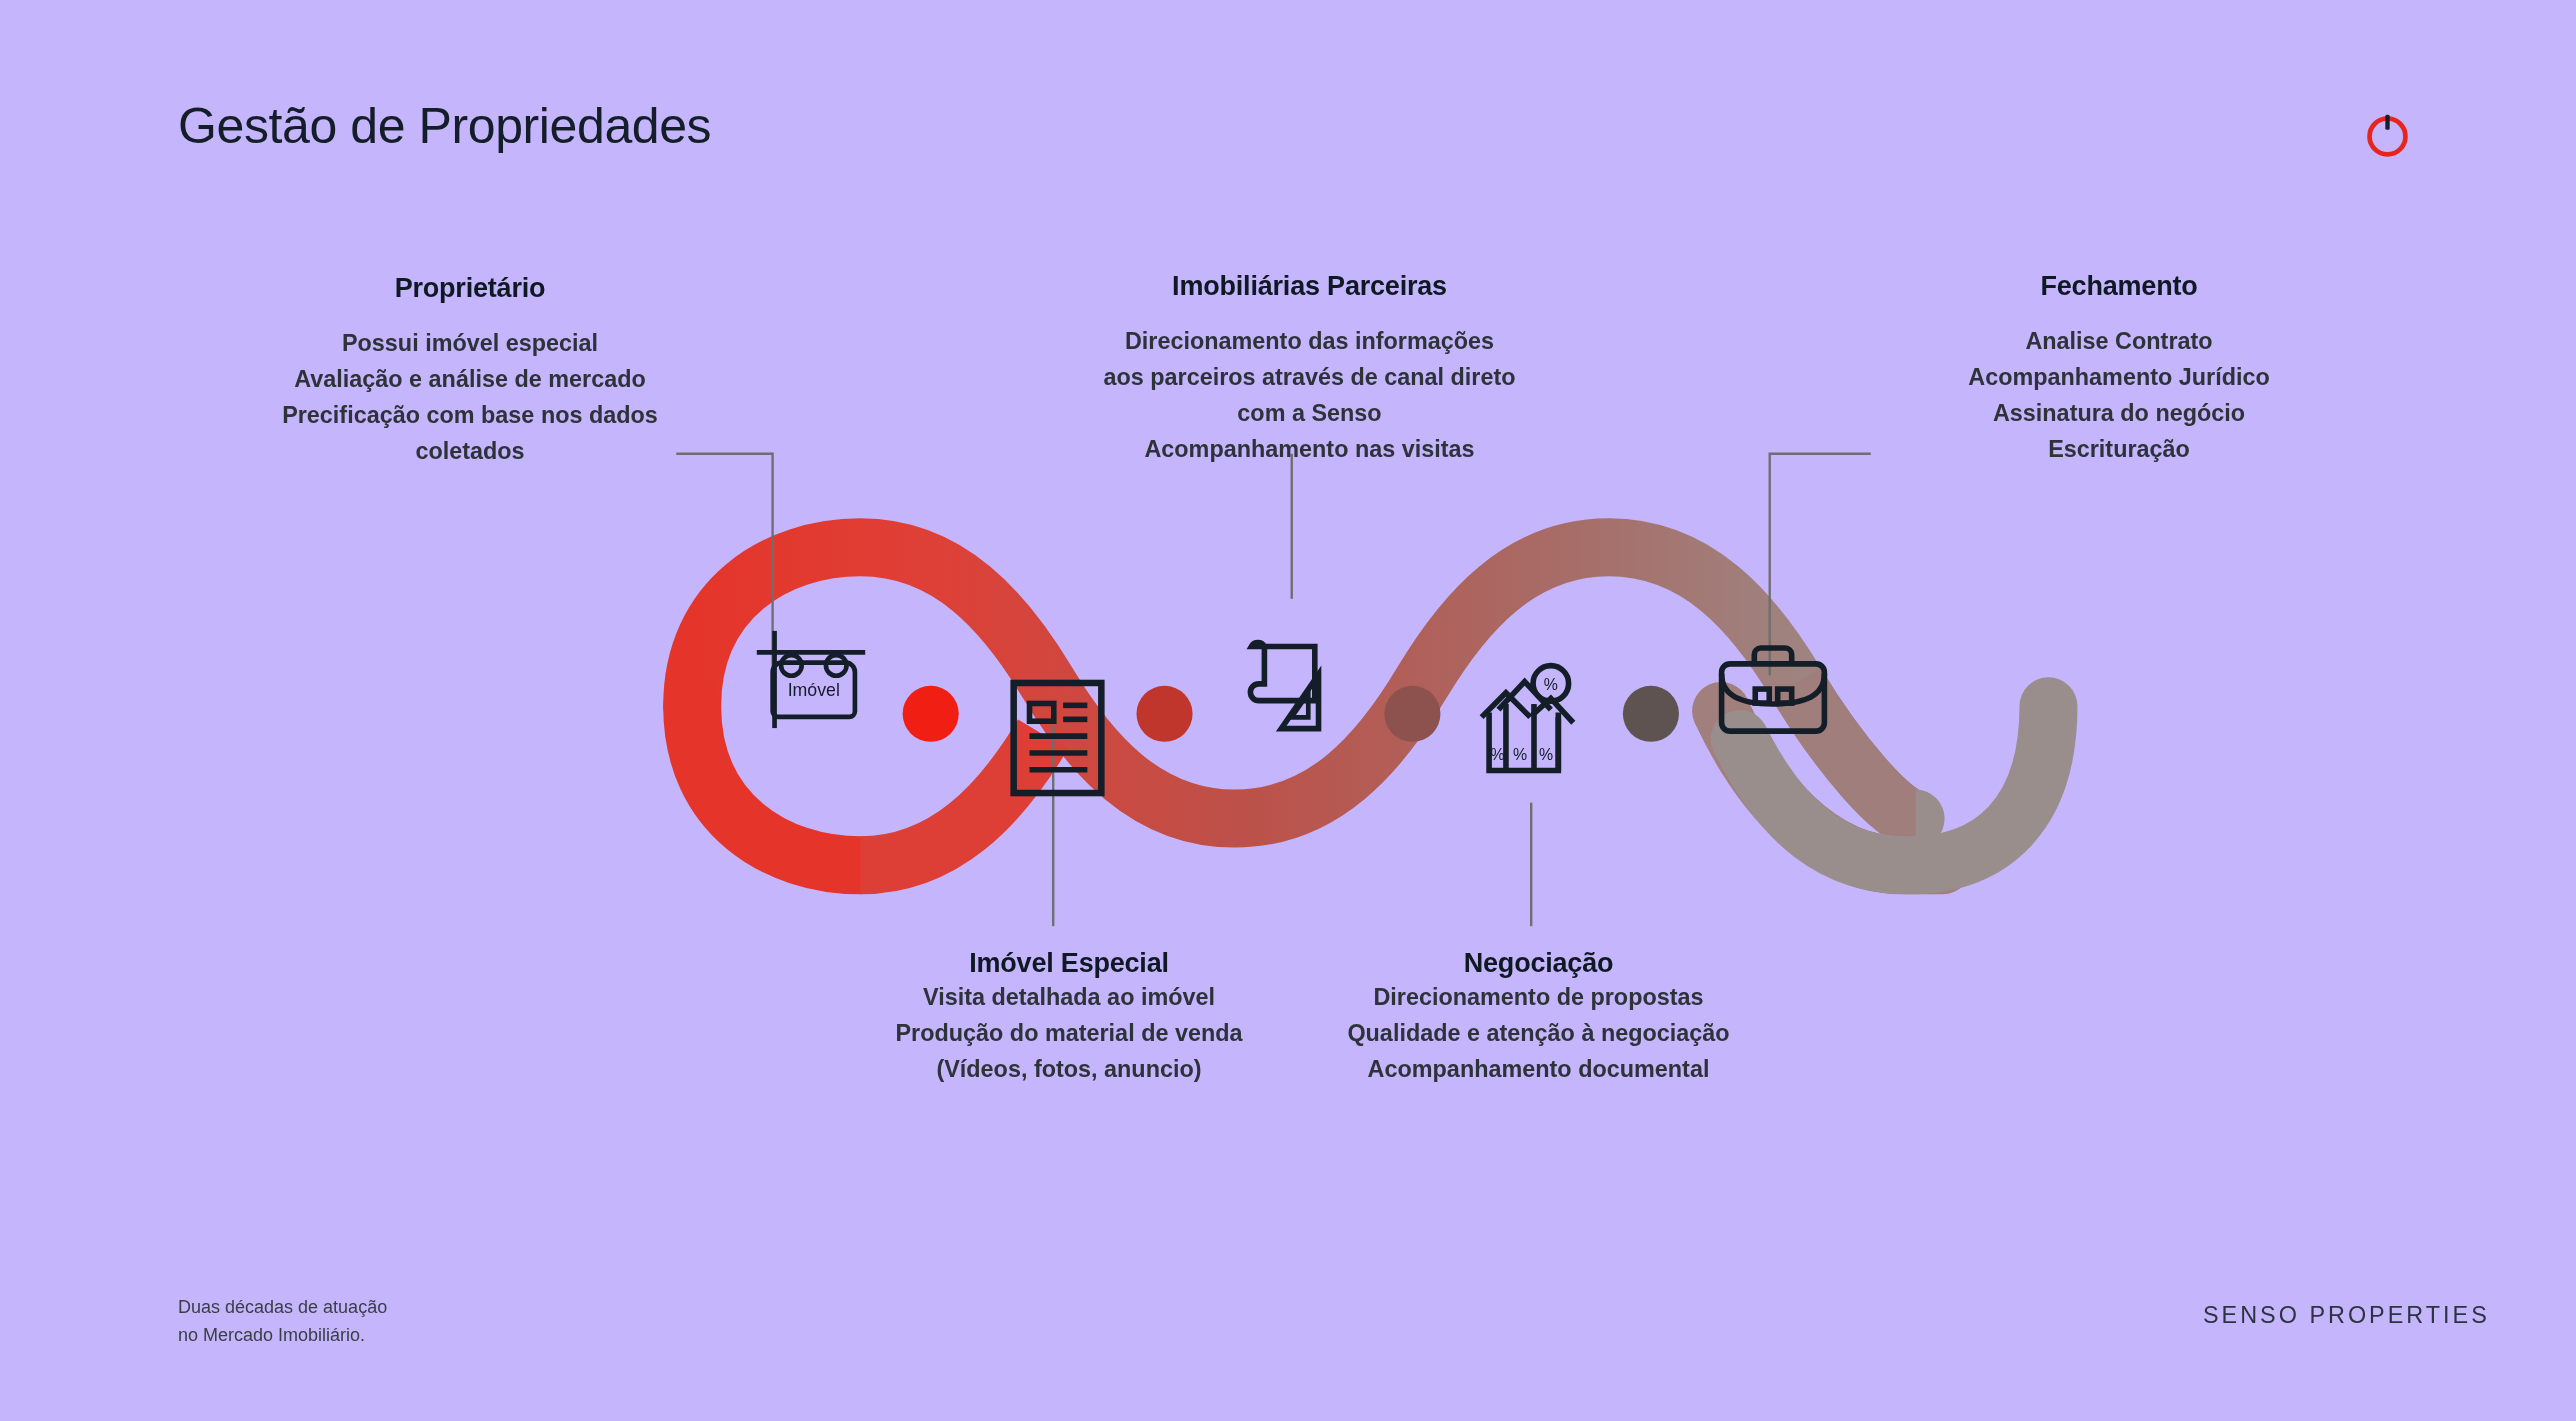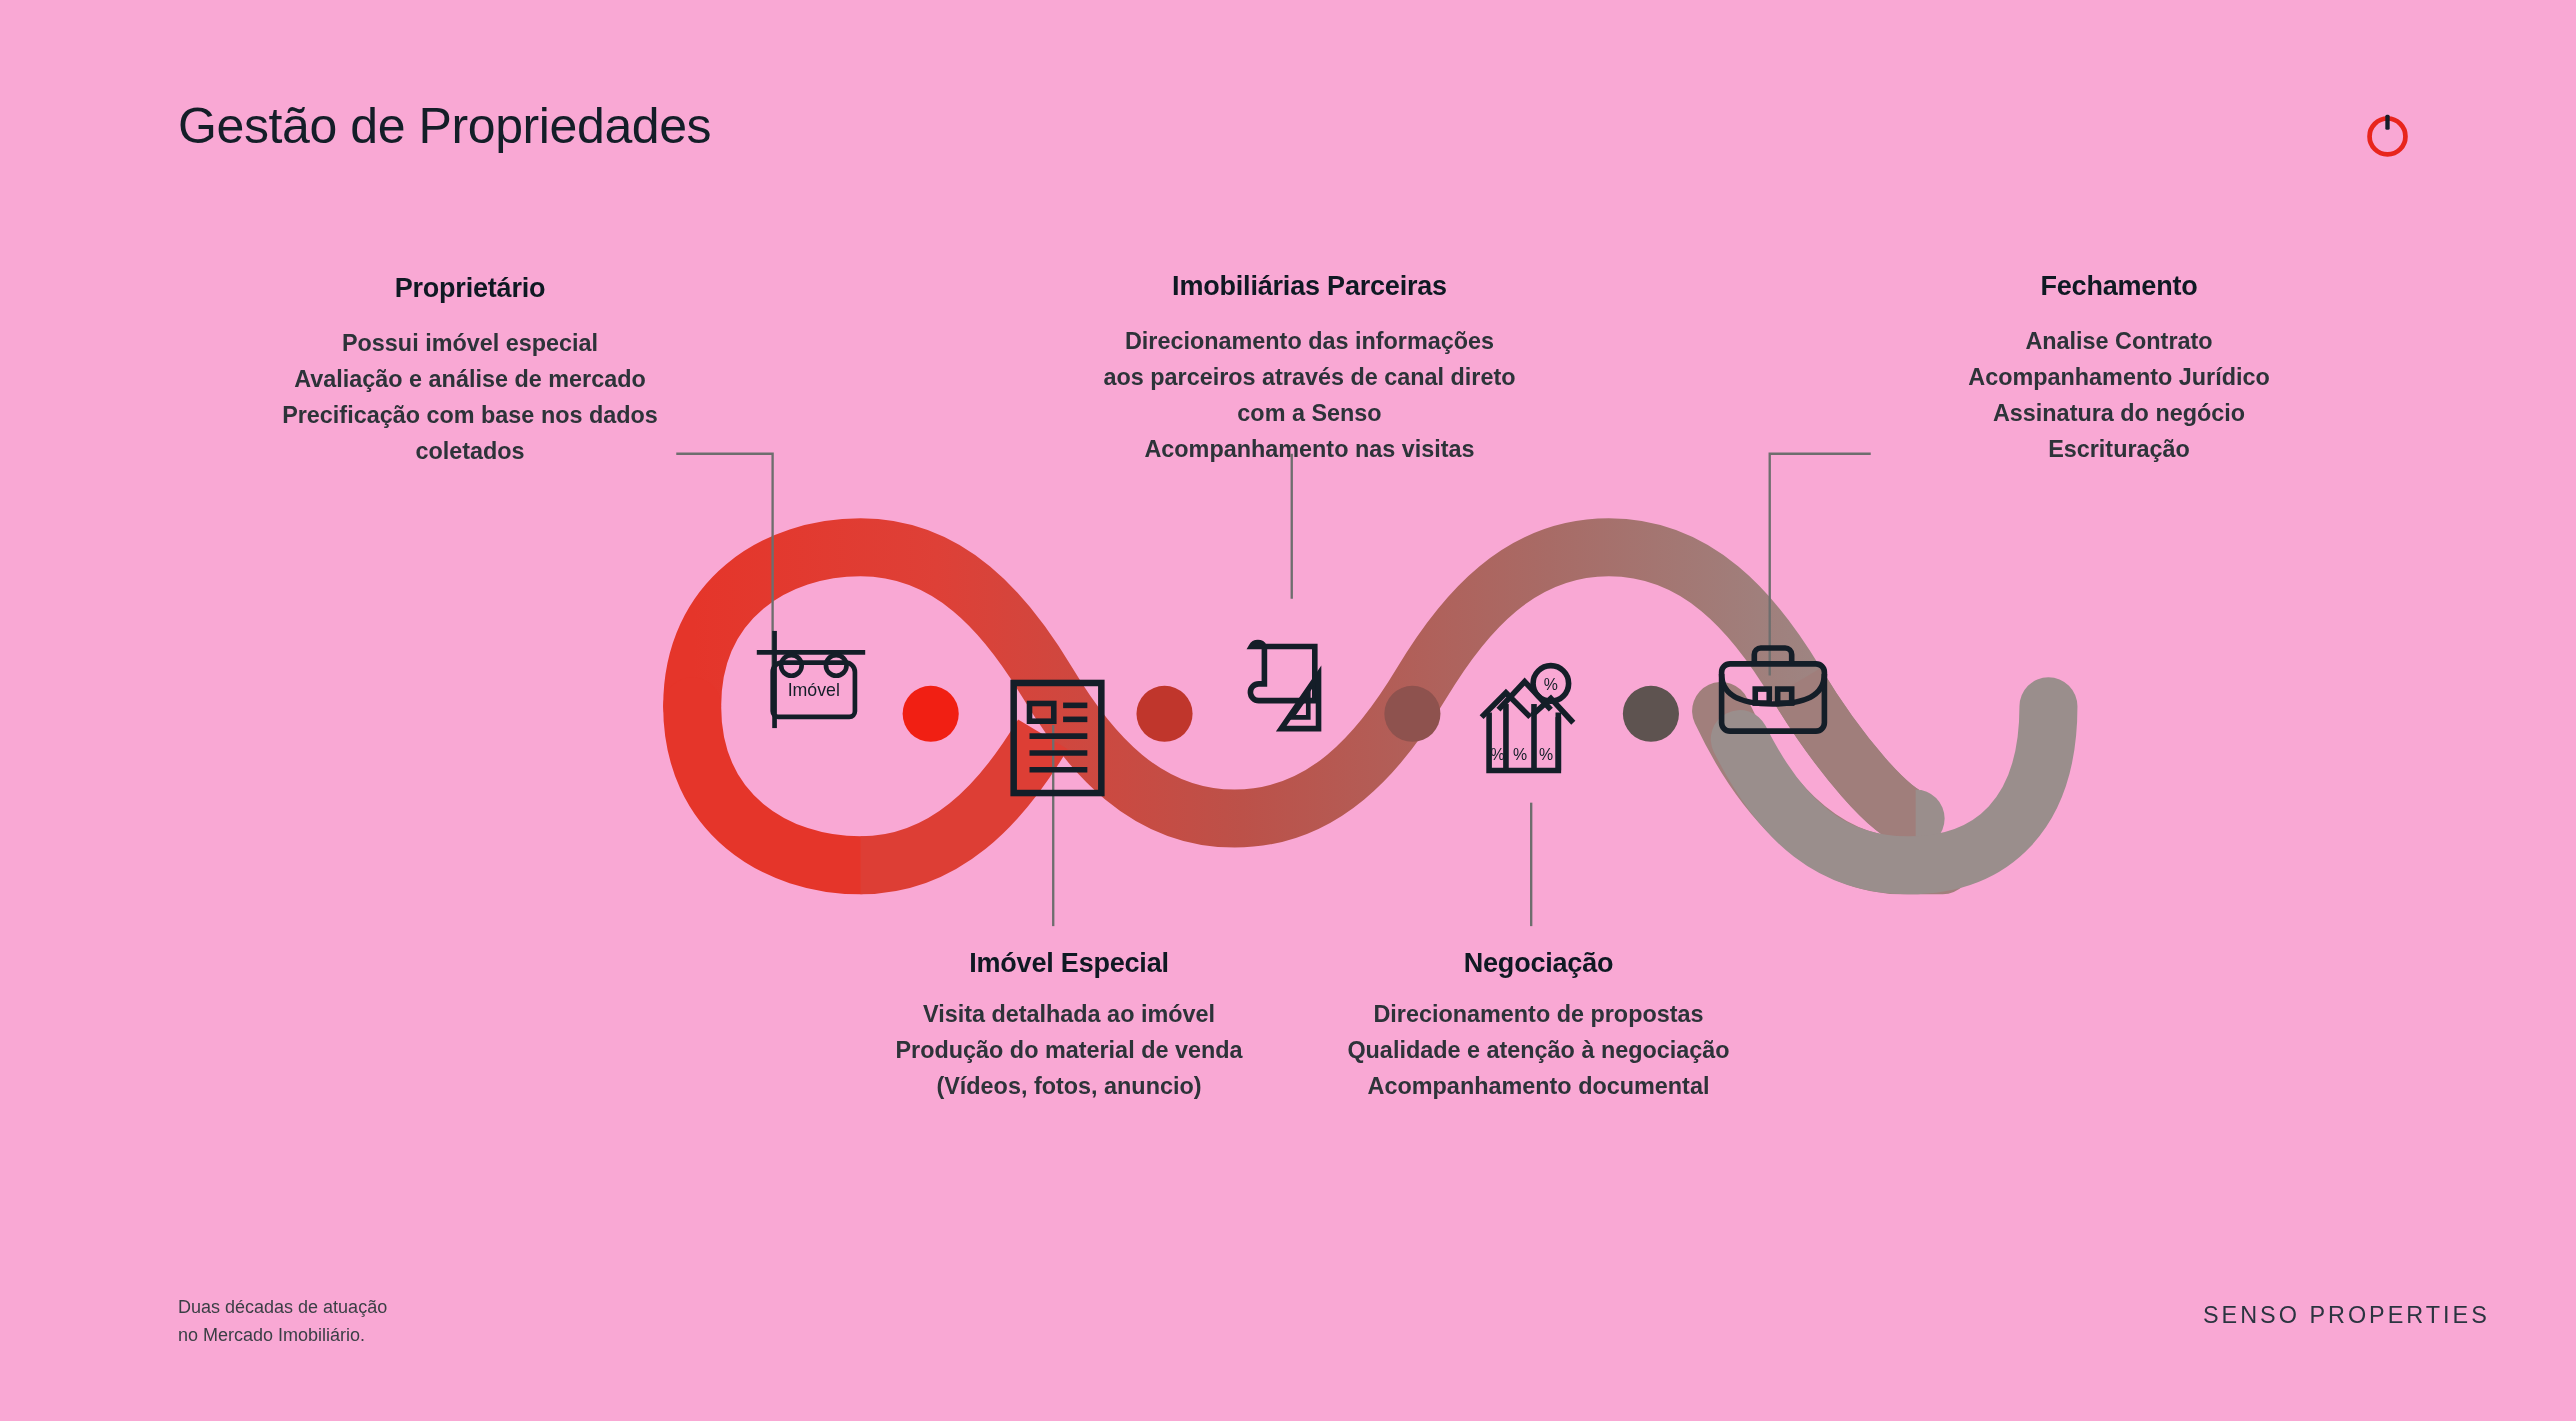--- a/index.html
+++ b/index.html
@@ -9,21 +9,21 @@
     height: 1422px;
     background: #ffffff;
     font-family: "Liberation Sans", sans-serif;
     overflow: hidden;
   }
 
   #slide {
     position: relative;
     width: 2576px;
     height: 1422px;
-    background: #f9a8d4;
+    background: #c4b5fd;
   }
 
   
   .slide-title {
     position: absolute;
     left: 178px;
     top: 97px;
     font-size: 50px;
     font-weight: 400;
     letter-spacing: -0.4px;
@@ -73,21 +73,21 @@
   }
 
   .block-lines {
     font-size: 23.4px;
     line-height: 36px;
     color: #2d3339;
     font-weight: 700;
   }
 
   .block-top .block-lines { margin-top: 20.6px; }
-  .block-bottom .block-lines { margin-top: 17px; }
+  .block-bottom .block-lines { }
 
   
   .block-owner    { left: 234px;  top: 273px; width: 472px; }
   .block-partners { left: 1071px; top: 271px; width: 477px; }
   .block-closing  { left: 1932px; top: 271px; width: 374px; }
   .block-property { left: 875px;  top: 948px; width: 388px; }
   .block-negot    { left: 1342px; top: 948px; width: 393px; }
 
   
   .footer-note {

